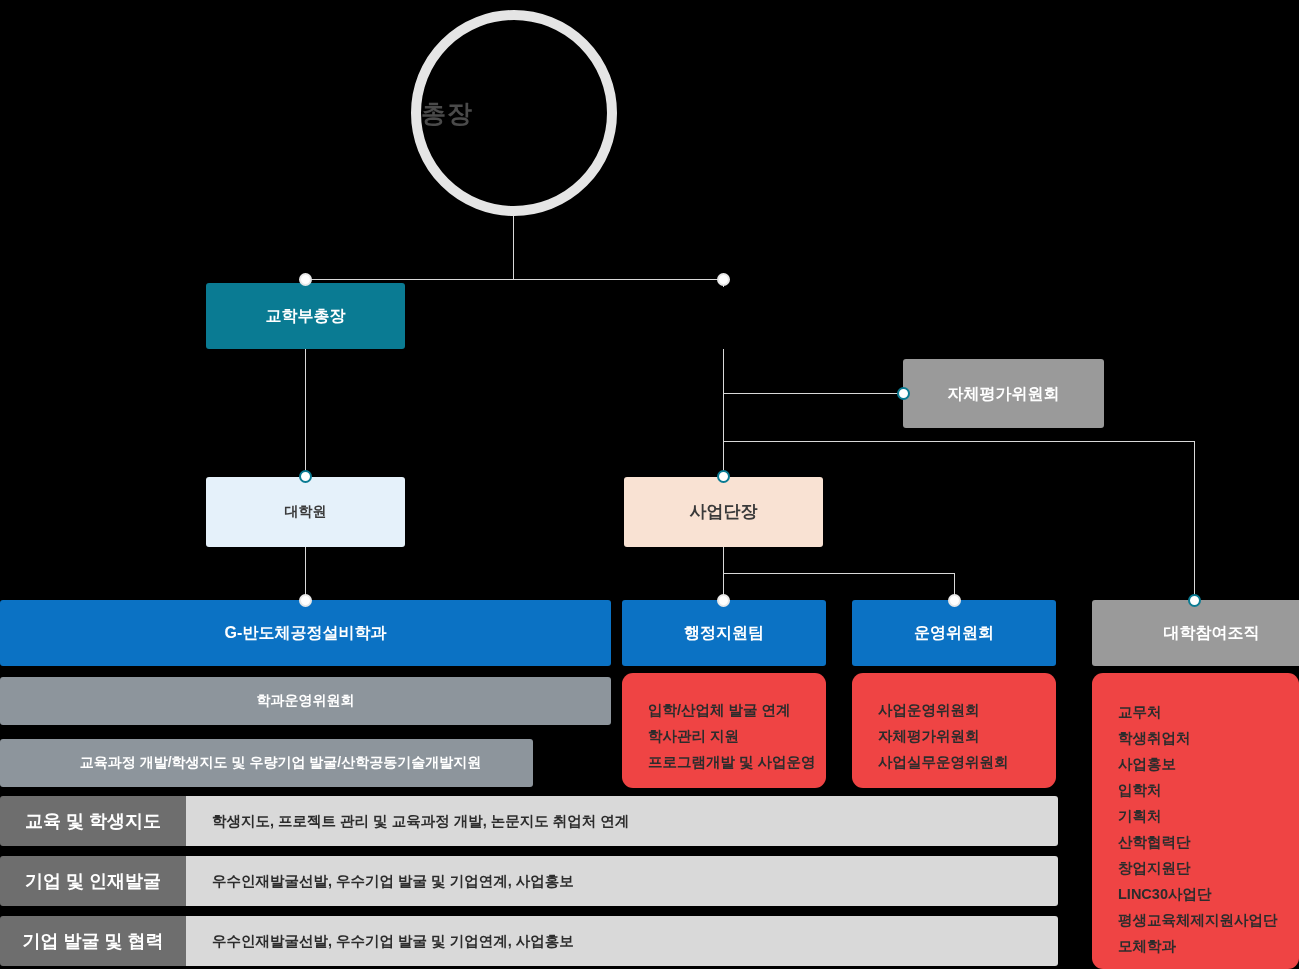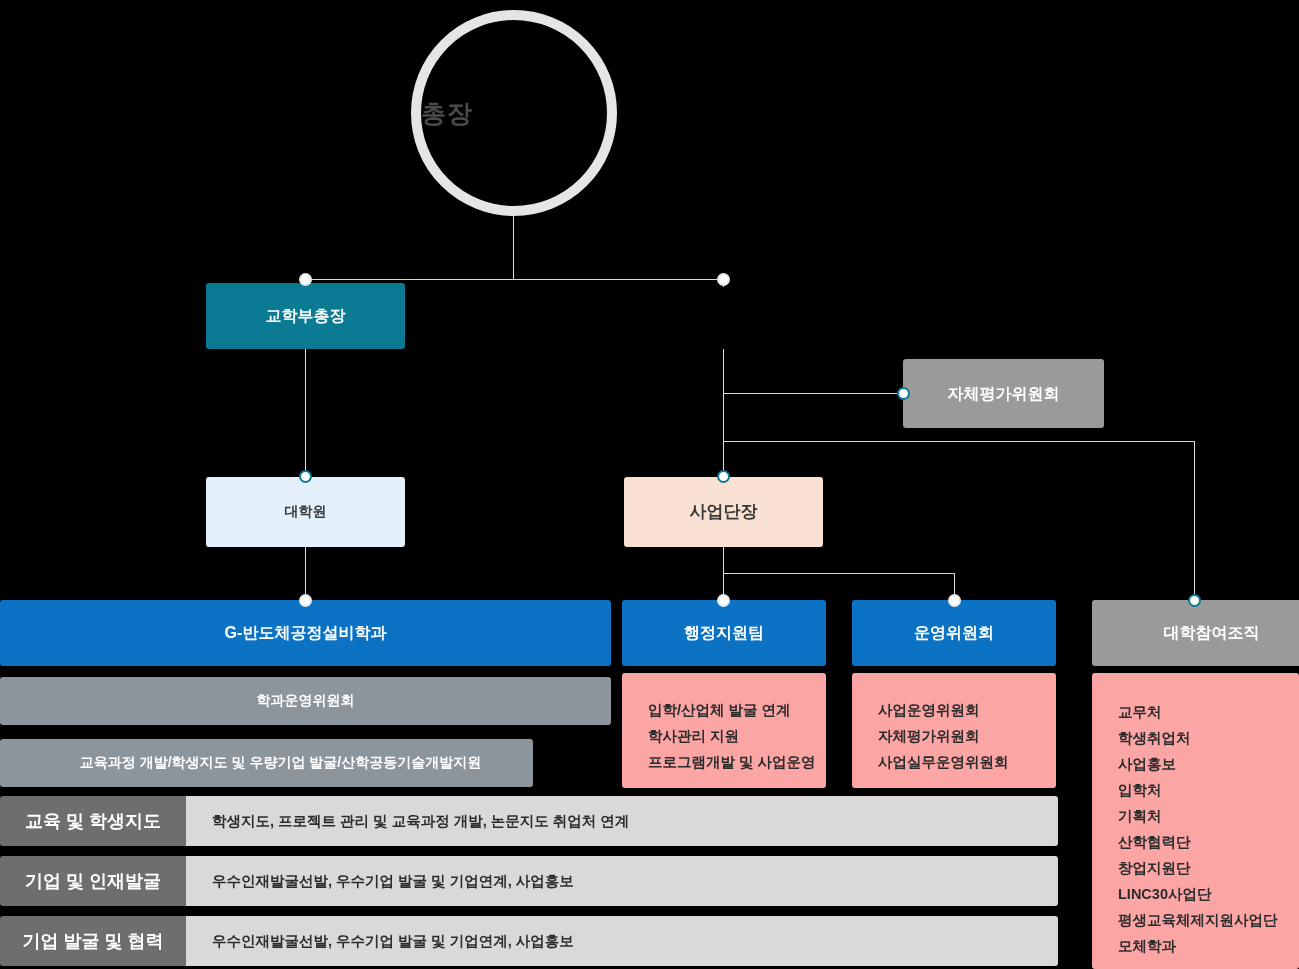--- a/index.html
+++ b/index.html
@@ -78,22 +78,22 @@
 
   .box.blue      { background: #0b72c4; }
   .box.blue .label { color: #ffffff; font-size: 16px; font-weight: bold; text-align: center; }
 
   .box.slate     { background: #8d959c; }
   .box.slate .label { color: #ffffff; font-size: 14px; font-weight: bold; }
 
   
   .panel {
     position: absolute;
-    background: #fca5a5;
-    border-radius: 3px;
+    background: #ef4444;
+    border-radius: 11px;
     padding: 24px 0 15px 26px;
     z-index: 4;
   }
   .panel .item {
     color: #2c2c2c;
     font-size: 14.5px;
     font-weight: bold;
     line-height: 26px;
     white-space: nowrap;
   }

